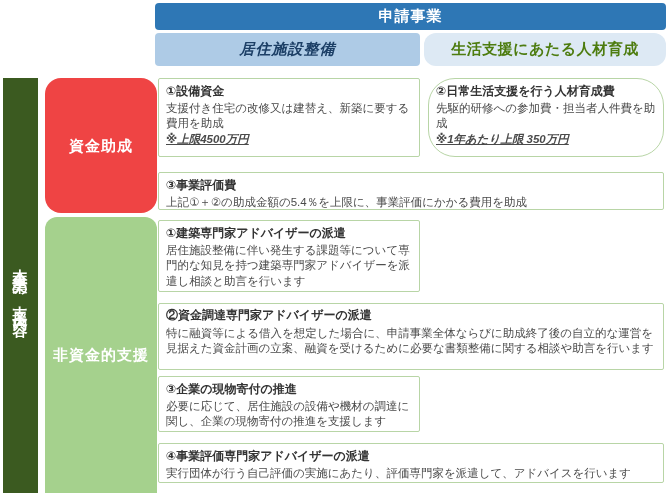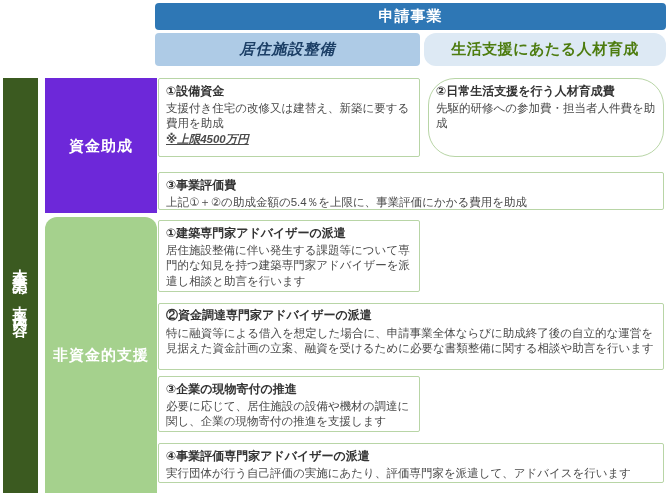--- a/index.html
+++ b/index.html
@@ -50,21 +50,21 @@
   }
 
   
   .cat{
     position:absolute;left:45px;width:112px;
     display:flex;align-items:center;justify-content:center;
     color:#ffffff;font-size:15px;font-weight:bold;
     text-align:center;line-height:1.45;letter-spacing:1px;
   }
   .cat-fund{
-    top:78px;height:135px;background:#6d28d9;border-radius:0;
+    top:78px;height:135px;background:#ef4444;border-radius:16px;
   }
   .cat-nonfund{
     top:217px;height:276px;background:#a5d18d;border-radius:12px 12px 0 0;
   }
 
   
   .cell{
     position:absolute;
     border:1px solid #b8d5a6;
     border-radius:2px;
@@ -126,20 +126,21 @@
 
   <div id="cell-1" class="cell bg-white">
     <span class="t">①設備資金</span>
     <span class="b">支援付き住宅の改修又は建替え、新築に要する費用を助成</span>
     <span class="note">※上限4500万円</span>
   </div>
 
   <div id="cell-2" class="cell bg-white">
     <span class="t">②日常生活支援を行う人材育成費</span>
     <span class="b">先駆的研修への参加費・担当者人件費を助成</span>
+    <span class="note">※1年あたり上限 350万円</span>
   </div>
 
   <div id="cell-3" class="cell bg-white">
     <span class="t">③事業評価費</span>
     <span class="b">上記①＋②の助成金額の5.4％を上限に、事業評価にかかる費用を助成</span>
   </div>
 
   <div id="cell-4" class="cell bg-white">
     <span class="t">①建築専門家アドバイザーの派遣</span>
     <span class="b">居住施設整備に伴い発生する課題等について専門的な知見を持つ建築専門家アドバイザーを派遣し相談と助言を行います</span>

